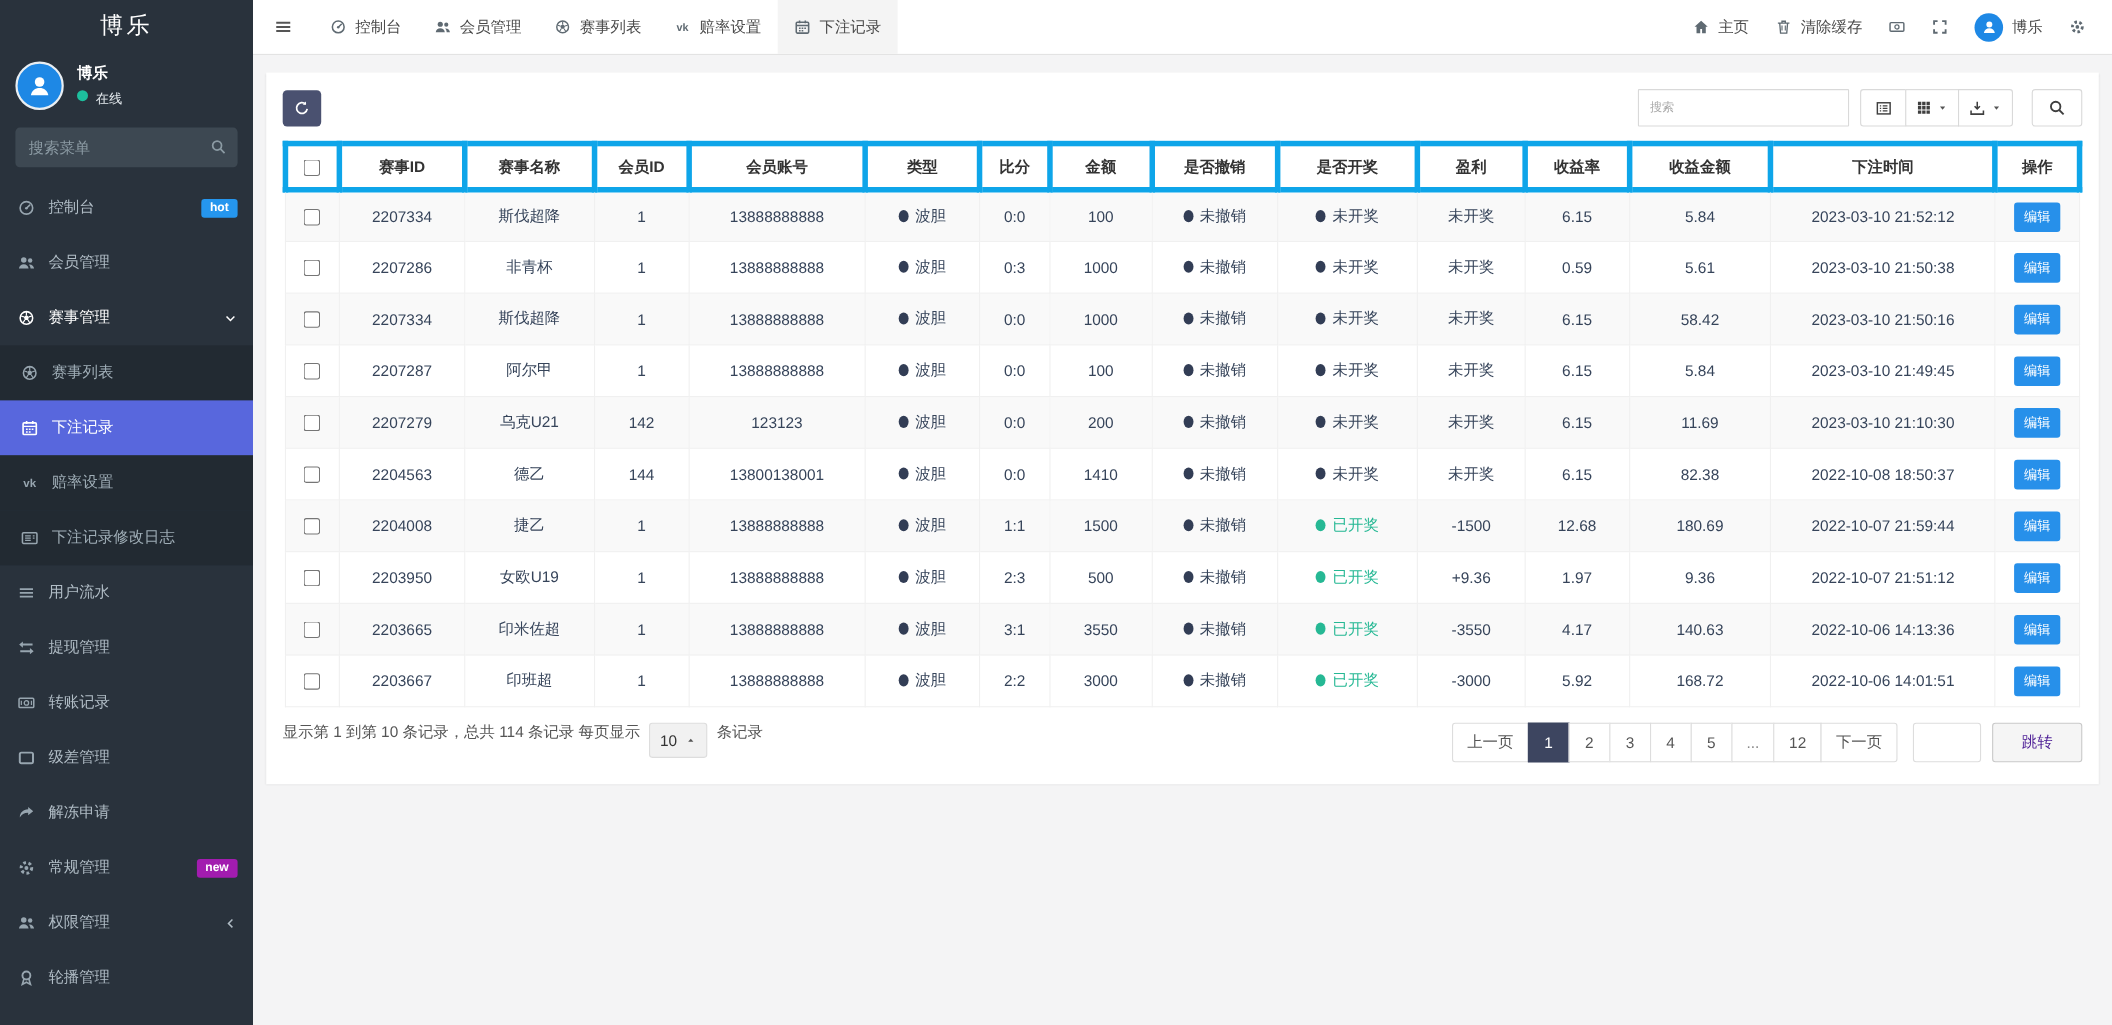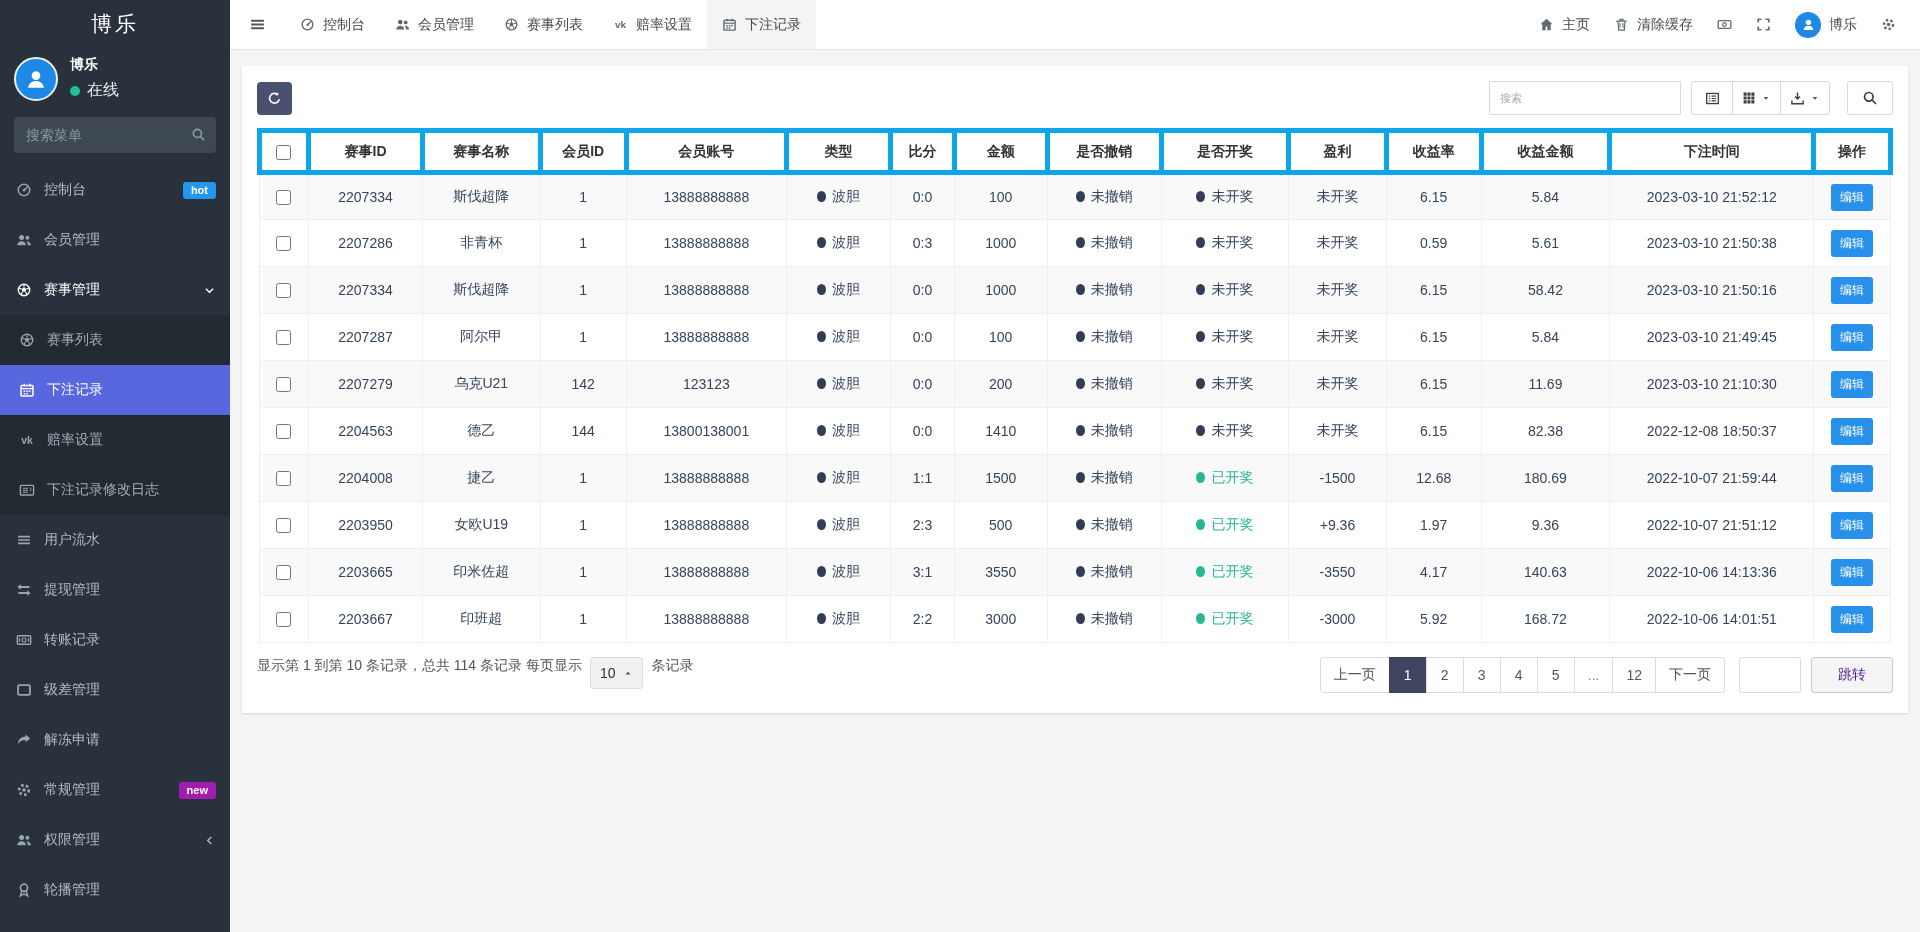--- a/index.html
+++ b/index.html
@@ -12,21 +12,21 @@
        font-family:"Liberation Sans","DejaVu Sans",sans-serif;font-size:14px;color:#333}
   .app{display:flex;width:100%;height:100%}
 
   
   .sidebar{width:230px;min-width:230px;height:100%;background:#29323c;display:flex;flex-direction:column;overflow:hidden}
   .logo{height:48px;line-height:48px;text-align:center;color:#fff;font-size:21px;letter-spacing:3px}
   .user-panel{display:flex;align-items:center;gap:12px;padding:8px 14px 12px}
   .avatar{width:44px;height:44px;border-radius:50%;background:var(--avatar);border:2px solid #e9eef2;
           display:flex;align-items:center;justify-content:center;color:#fff;flex:none}
   .user-name{color:#fff;font-weight:bold;font-size:14px;margin-bottom:6px}
-  .user-status{color:#e6ecf0;font-size:16px;display:flex;align-items:center;gap:7px}
+  .user-status{color:#e6ecf0;font-size:12px;display:flex;gap:7px}
   .status-dot{width:10px;height:10px;border-radius:50%;background:var(--online);display:inline-block}
   .menu-search{position:relative;margin:4px 14px 12px}
   .menu-search input{width:100%;height:36px;background:#3d4852;border:none;border-radius:4px;color:#cfd8dc;
                      padding:0 32px 0 12px;font-size:14px;outline:none;font-family:inherit}
   .menu-search input::placeholder{color:#8b9aa3}
   .ms-icon{position:absolute;right:10px;top:10px;color:#8b9aa3;display:flex}
   .menu{flex:1;overflow:hidden}
   .menu-item{height:50px;display:flex;align-items:center;gap:11px;padding:0 14px;color:#b0bcc5;cursor:pointer}
   .menu-item .mi-icon{width:19px;display:flex;justify-content:center;color:#97a5af;flex:none}
   .menu-item.sub{background:#222a32;padding-left:17px}
@@ -589,21 +589,21 @@
                 <td>144</td>
                 <td>13800138001</td>
                 <td><span class="dot"></span>波胆</td>
                 <td>0:0</td>
                 <td>1410</td>
                 <td><span class="dot"></span>未撤销</td>
                 <td><span class="dot"></span><span class="">未开奖</span></td>
                 <td>未开奖</td>
                 <td>6.15</td>
                 <td>82.38</td>
-                <td>2022-12-08 18:50:37</td>
+                <td>2022-10-08 18:50:37</td>
                 <td><button class="btn-edit">编辑</button></td>
               </tr>
               <tr>
                 <td><input type="checkbox" style=""></td>
                 <td>2204008</td>
                 <td>捷乙</td>
                 <td>1</td>
                 <td>13888888888</td>
                 <td><span class="dot"></span>波胆</td>
                 <td>1:1</td>

